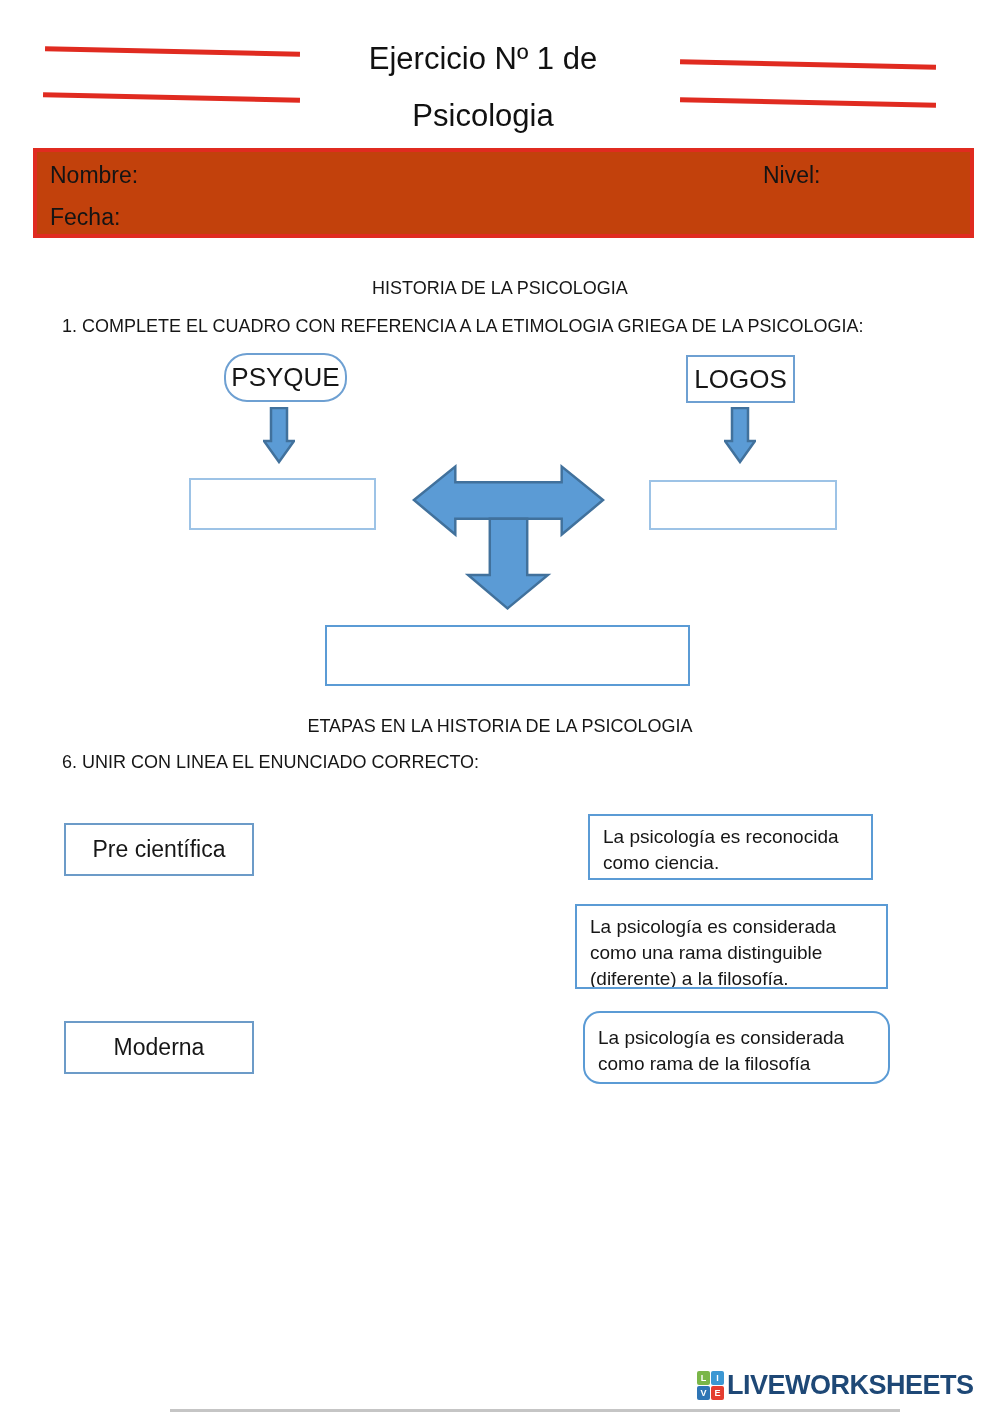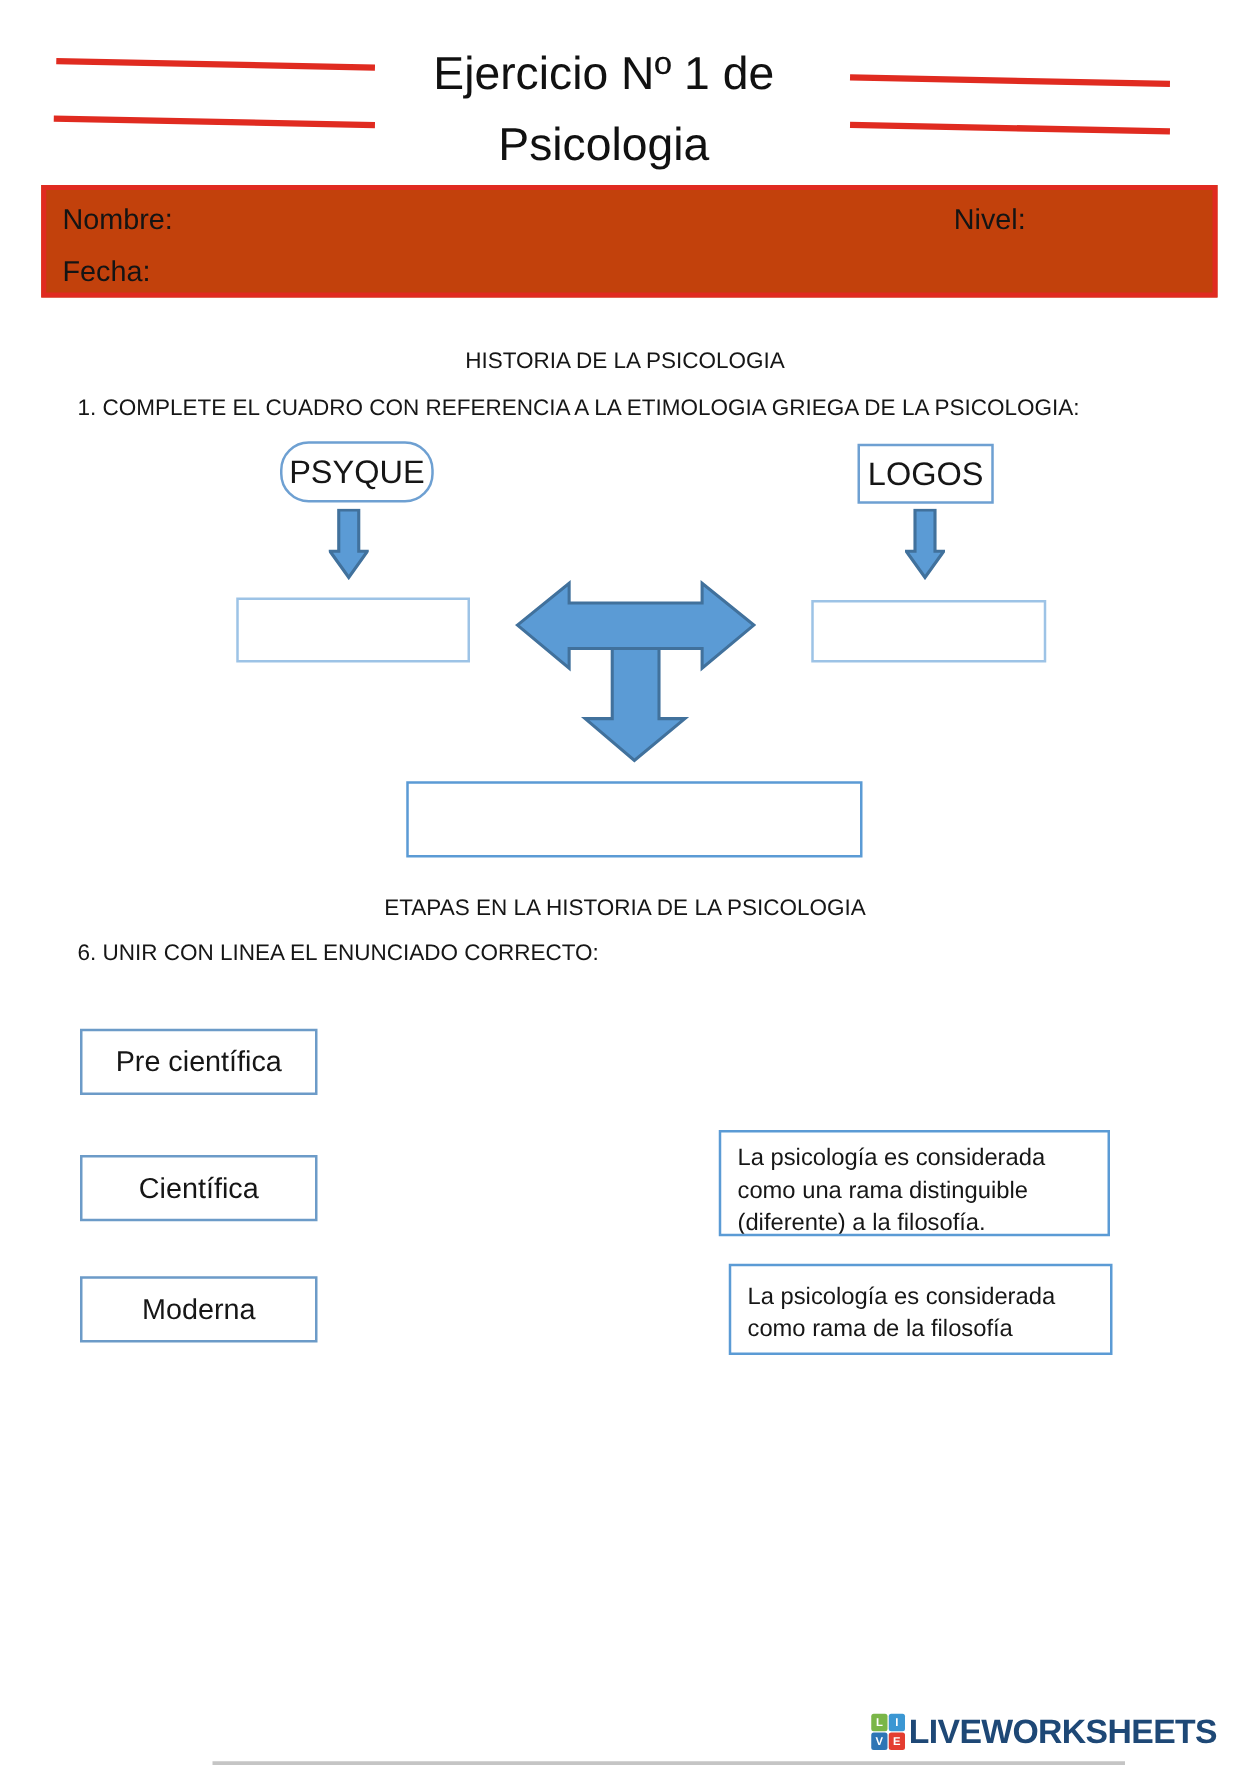--- a/index.html
+++ b/index.html
@@ -12,21 +12,21 @@
     font-family: "Liberation Sans", sans-serif;
     color: var(--text-black, #1c1c1c);
     overflow: hidden;
   }
   .abs { position: absolute; }
 
   
   .red-line { position: absolute; height: 5px; background: var(--red); transform: rotate(1.2deg); }
   .title {
     position: absolute; left: 0; top: 30px; width: 966px;
-    text-align: center; font-size: 37px; line-height: 57px; color: #111;
+    text-align: center; font-size: 31px; line-height: 57px; color: #111;
   }
 
   
   .name-box {
     position: absolute; left: 33px; top: 148px; width: 933px; height: 82px;
     border: 4px solid var(--red); background: #c2410c;
   }
   .name-box .lbl { position: absolute; font-size: 23px; color: #141414; }
 
   
@@ -119,31 +119,31 @@
   </svg>
 
   <div class="answer-box strong" style="left:325px;top:625px;width:361px;height:57px;"></div>
 
   <div class="center-heading" style="top:716px;">ETAPAS EN LA HISTORIA DE LA PSICOLOGIA</div>
   <div class="instruction" style="top:752px;">6. UNIR CON LINEA EL ENUNCIADO CORRECTO:</div>
 
   <div class="stage-box" style="top:823px;">
     <span>Pre científica</span>
   </div>
-  <div class="stage-box" style="top:924px;">
-    <span>Científica</span>
-  </div>
   <div class="stage-box" style="top:1021px;">
     <span>Moderna</span>
   </div>
 
+  <div class="statement-box" style="left:588px;top:814px;width:285px;height:66px;">
+    <span>La psicología es reconocida como ciencia.</span>
+  </div>
   <div class="statement-box" style="left:575px;top:904px;width:313px;height:85px;">
     <span>La psicología es considerada como una rama distinguible (diferente) a la filosofía.</span>
   </div>
-  <div class="statement-box" style="left:583px;top:1011px;width:307px;height:73px;padding-top:12px;">
+  <div class="statement-box" style="left:583px;top:1011px;width:307px;height:73px;padding-top:12px;border-radius:17px;">
     <span>La psicología es considerada como rama de la filosofía</span>
   </div>
 
   <div class="brand">
     <div class="brand-tiles">
       <span class="tile tile-l">L</span>
       <span class="tile tile-i">I</span>
       <span class="tile tile-v">V</span>
       <span class="tile tile-e">E</span>
     </div>

